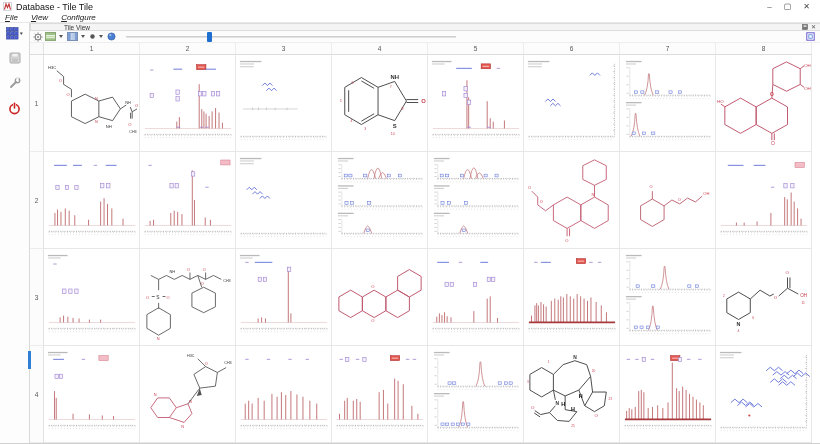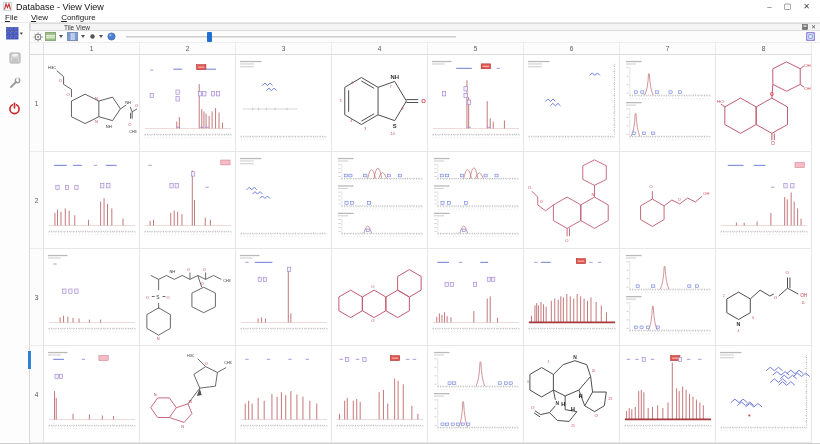--- a/index.html
+++ b/index.html
@@ -5,21 +5,21 @@
   * { margin:0; padding:0; box-sizing:border-box; }
   html,body { width:820px; height:444px; overflow:hidden; background:#fff;
     font-family:"Liberation Sans", sans-serif; color:#222; }
   .window { width:820px; height:444px; border-bottom:1px solid #cfcfcf; display:flex; flex-direction:column; background:#fff; }
 
   .titlebar { height:14px; display:flex; align-items:center; padding:1px 4px 0 3px; background:#fff; font-size:9px; }
   .titlebar .title { margin-left:4px; color:#111; }
   .win-controls { margin-left:auto; display:flex; gap:12px; padding-right:6px; color:#444; font-size:8px; }
   .win-controls span { cursor:default; line-height:10px; }
 
-  .menubar { height:9px; display:flex; align-items:center; gap:13px; padding-left:5px; font-size:8px; background:#fff; }
+  .menubar { height:9px; display:flex; align-items:center; gap:13px; padding-left:5px; font-size:8px; background:#fff;font-style:italic; }
   .menubar .menu-item { color:#222; }
   .menubar u { text-decoration:underline; }
 
   .main { flex:1; display:flex; position:relative; border-top:1px solid #e8e8e8; }
 
   .sidebar { width:30px; border-right:1px solid #d9d9d9; background:#fdfdfd; display:flex; flex-direction:column; align-items:center; padding-top:2px; gap:9px; }
   .side-ic { width:18px; height:16px; display:flex; align-items:center; justify-content:center; }
 
   .panel { flex:1; display:flex; flex-direction:column; min-width:0; }
   .panel-header { height:8px; background:#f4f4f4; border:1px solid #dcdcdc; border-right:none; display:flex; align-items:center; font-size:6.5px; color:#333; padding-left:33px; }
@@ -52,21 +52,21 @@
 
 <div class="window">
 
   <div class="titlebar">
     <span>
       <svg width="9" height="9" viewBox="0 0 9 9">
           <rect x="0.5" y="0.5" width="8" height="8" fill="#fff" stroke="#b9b9c9" stroke-width="0.6"></rect>
           <path d="M1.5,7.5 L3,2 L4.5,5.5 L6,2 L7.5,7.5" fill="none" stroke="#c03535" stroke-width="1.1"></path>
         </svg>
     </span>
-    <span class="title">Database - View View</span>
+    <span class="title">Database - Tile Tile</span>
     <span class="win-controls">
       <span>–</span>
       <span>▢</span>
       <span>✕</span>
     </span>
   </div>
 
   <div class="menubar">
     <span class="menu-item"><u>F</u>ile</span>
     <span class="menu-item"><u>V</u>iew</span>

